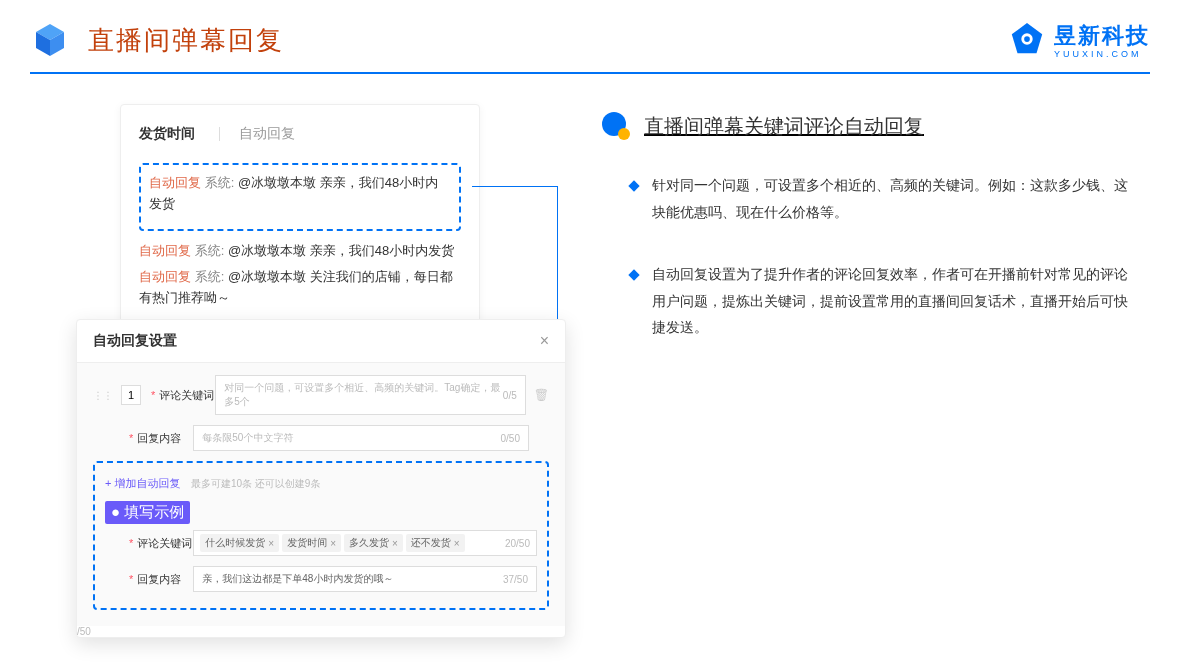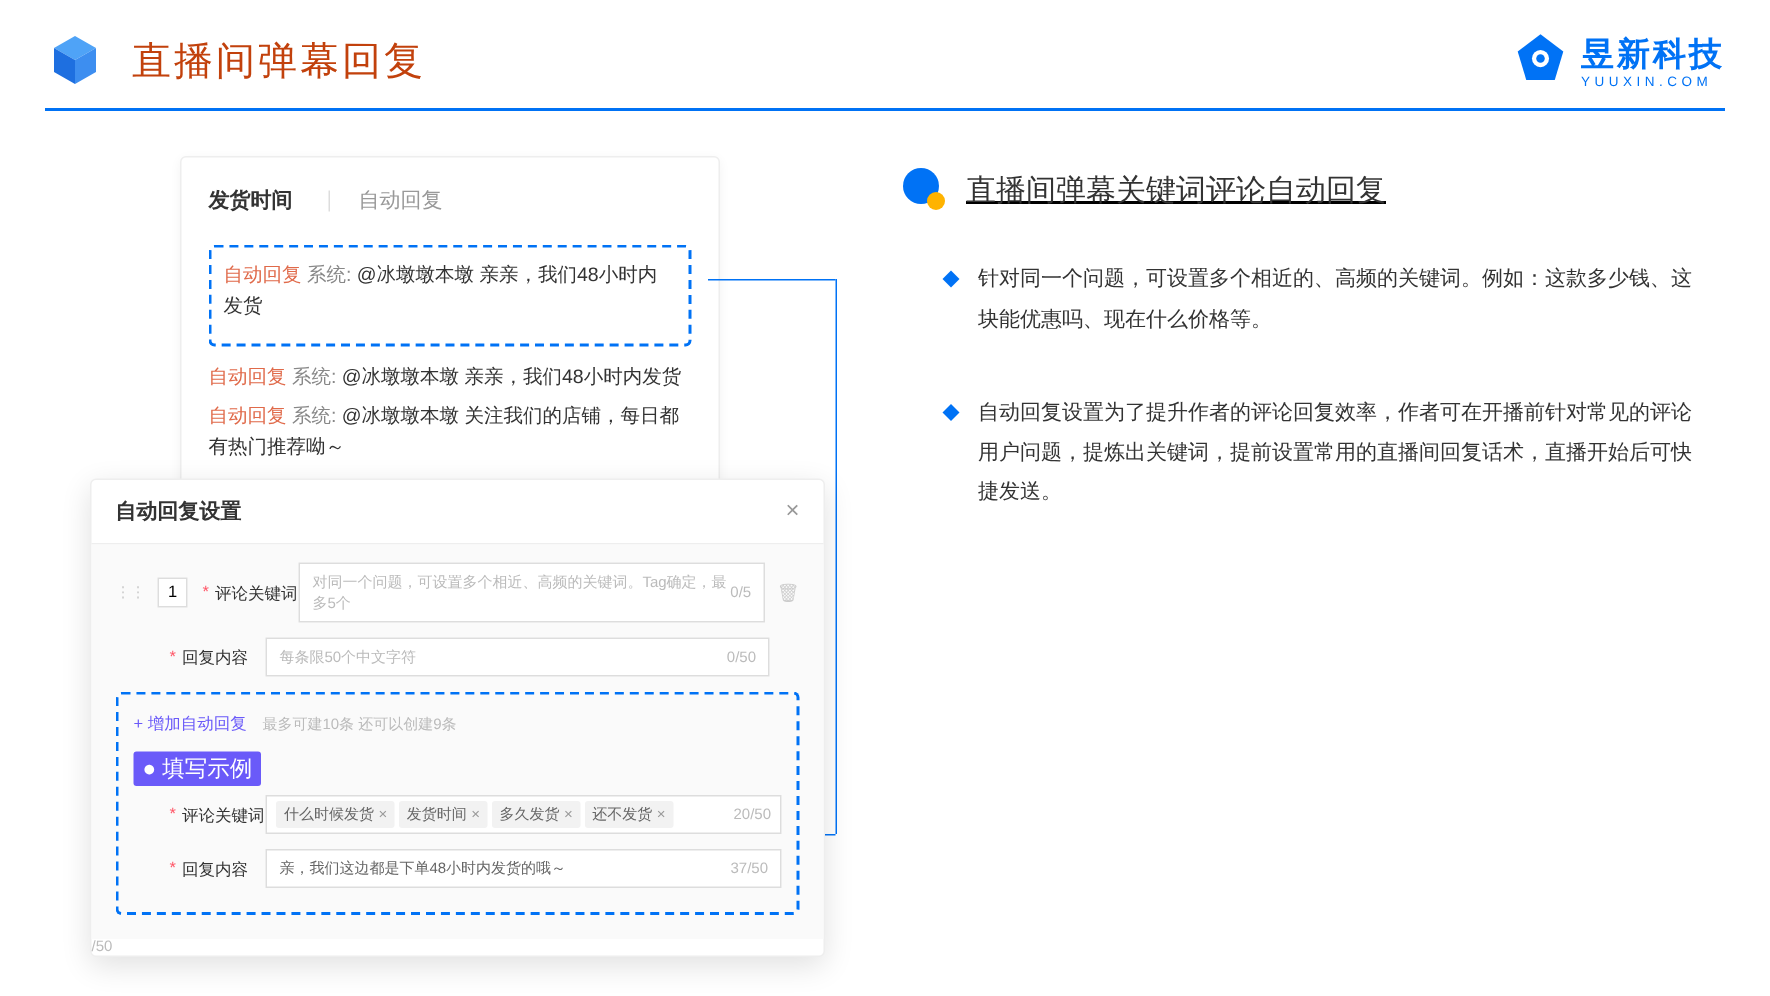--- a/index.html
+++ b/index.html
@@ -21,21 +21,21 @@
 .comment-card { background: #fff; border: 1px solid #eee; border-radius: 4px; padding: 20px 18px 60px 18px; width: 360px; margin-left: 60px; box-shadow: 0 2px 8px rgba(0,0,0,0.05); }
 .tabs { display: flex; gap: 24px; margin-bottom: 18px; }
 .tab-active { font-weight: bold; font-size: 14px; color: #333; border-bottom: 2px solid transparent; }
 .tab-inactive { font-size: 14px; color: #999; position: relative; padding-left: 20px; }
 .tab-inactive::before { content: ''; position: absolute; left: 0; top: 2px; width: 1px; height: 14px; background: #ddd; }
 .dashed-highlight { border: 2px dashed #0072f5; border-radius: 4px; padding: 8px; margin-bottom: 10px; position: relative; }
 .comment-line { font-size: 13px; color: #333; line-height: 1.6; margin-bottom: 6px; }
 .auto-reply-tag { color: #e06a4a; font-weight: 500; }
 .sys-text { color: #888; }
 
-.settings-card { background: #fff; border: 1px solid #eee; border-radius: 4px; width: 490px; box-shadow: 0 6px 20px rgba(0,0,0,0.12); position: absolute; top: 215px; left: 0; }
+.settings-card { background: #fff; border: 1px solid #eee; border-radius: 4px; width: 490px; box-shadow: 0 6px 20px rgba(0,0,0,0.12); position: absolute; top: 215px; left: 16px; }
 .settings-header { display: flex; justify-content: space-between; align-items: center; padding: 12px 16px; border-bottom: 1px solid #eee; }
 .settings-title { font-size: 14px; font-weight: bold; color: #333; }
 .close-x { font-size: 16px; color: #999; cursor: pointer; }
 .settings-body { padding: 12px 16px 16px 16px; background: #fafafa; }
 .setting-row { display: flex; align-items: center; margin-bottom: 10px; font-size: 11px; }
 .row-num-box { width: 20px; height: 20px; border: 1px solid #ddd; background: #fff; display: flex; align-items: center; justify-content: center; font-size: 11px; margin-right: 10px; margin-left: 6px; }
 .drag-dots { color: #ccc; font-size: 10px; margin-right: 2px; }
 .req-star { color: #f56; margin-right: 4px; }
 .field-label { color: #333; width: 56px; }
 .text-input { flex: 1; border: 1px solid #ddd; background: #fff; padding: 5px 8px; font-size: 10px; color: #333; display: flex; justify-content: space-between; align-items: center; }

